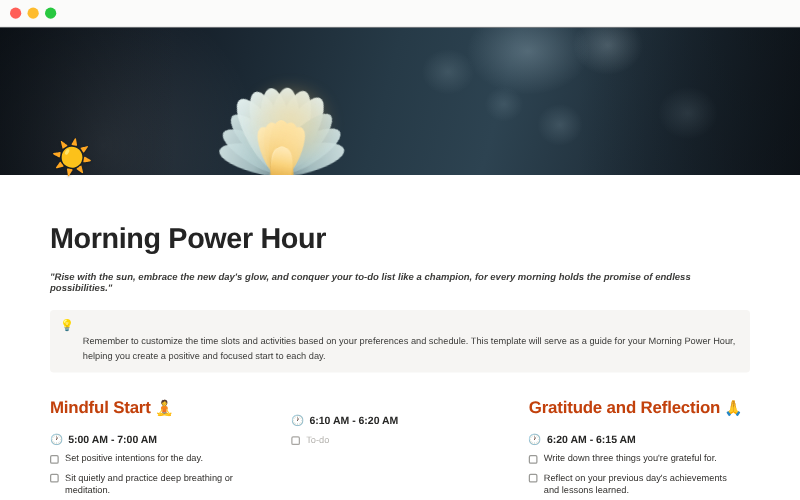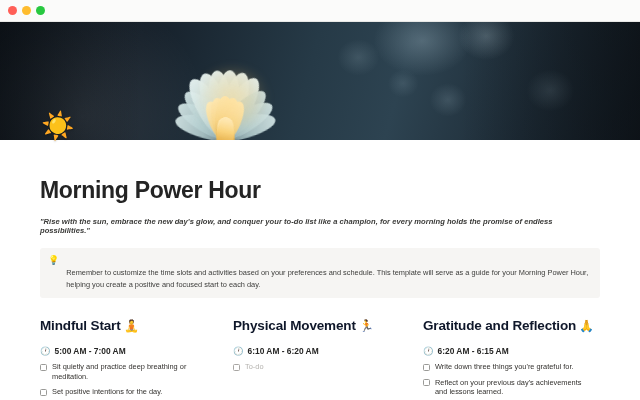--- a/index.html
+++ b/index.html
@@ -181,21 +181,21 @@
   .column {
     flex: 0 0 auto;
   }
   .column:nth-child(1) { width: 193px; }
   .column:nth-child(2) { width: 190px; }
   .column:nth-child(3) { width: 177px; }
 
   .col-heading {
     font-size: 13.5px;
     font-weight: bold;
-    color: #0f172a;
+    color: #c2410c;
     letter-spacing: -0.15px;
     white-space: nowrap;
   }
   .col-heading .emoji { font-size: 12px; }
 
   .time-row {
     margin-top: 13px;
     display: flex;
     align-items: center;
     gap: 4px;
@@ -288,38 +288,34 @@
           <span>Mindful Start</span>
           <span class="emoji">🧘</span>
         </div>
         <div class="time-row">
           <span class="clock-icon">🕐</span>
           <span>5:00 AM - 7:00 AM</span>
         </div>
         <div class="todo-list">
           <div class="todo-item">
             <span class="checkbox"></span>
+            <span class="todo-label">Set positive intentions for the day.</span>
+          </div>
+          <div class="todo-item">
+            <span class="checkbox"></span>
             <span class="todo-label">Sit quietly and practice deep breathing or meditation.</span>
           </div>
-          <div class="todo-item">
-            <span class="checkbox"></span>
-            <span class="todo-label">Set positive intentions for the day.</span>
-          </div>
           <div class="todo-item placeholder">
             <span class="checkbox"></span>
             <span class="todo-label">To-do</span>
           </div>
         </div>
       </div>
 
       <div class="column">
-        <div class="col-heading">
-          <span>Physical Movement</span>
-          <span class="emoji">🏃</span>
-        </div>
         <div class="time-row">
           <span class="clock-icon">🕐</span>
           <span>6:10 AM - 6:20 AM</span>
         </div>
         <div class="todo-list">
           <div class="todo-item placeholder">
             <span class="checkbox"></span>
             <span class="todo-label">To-do</span>
           </div>
         </div>

